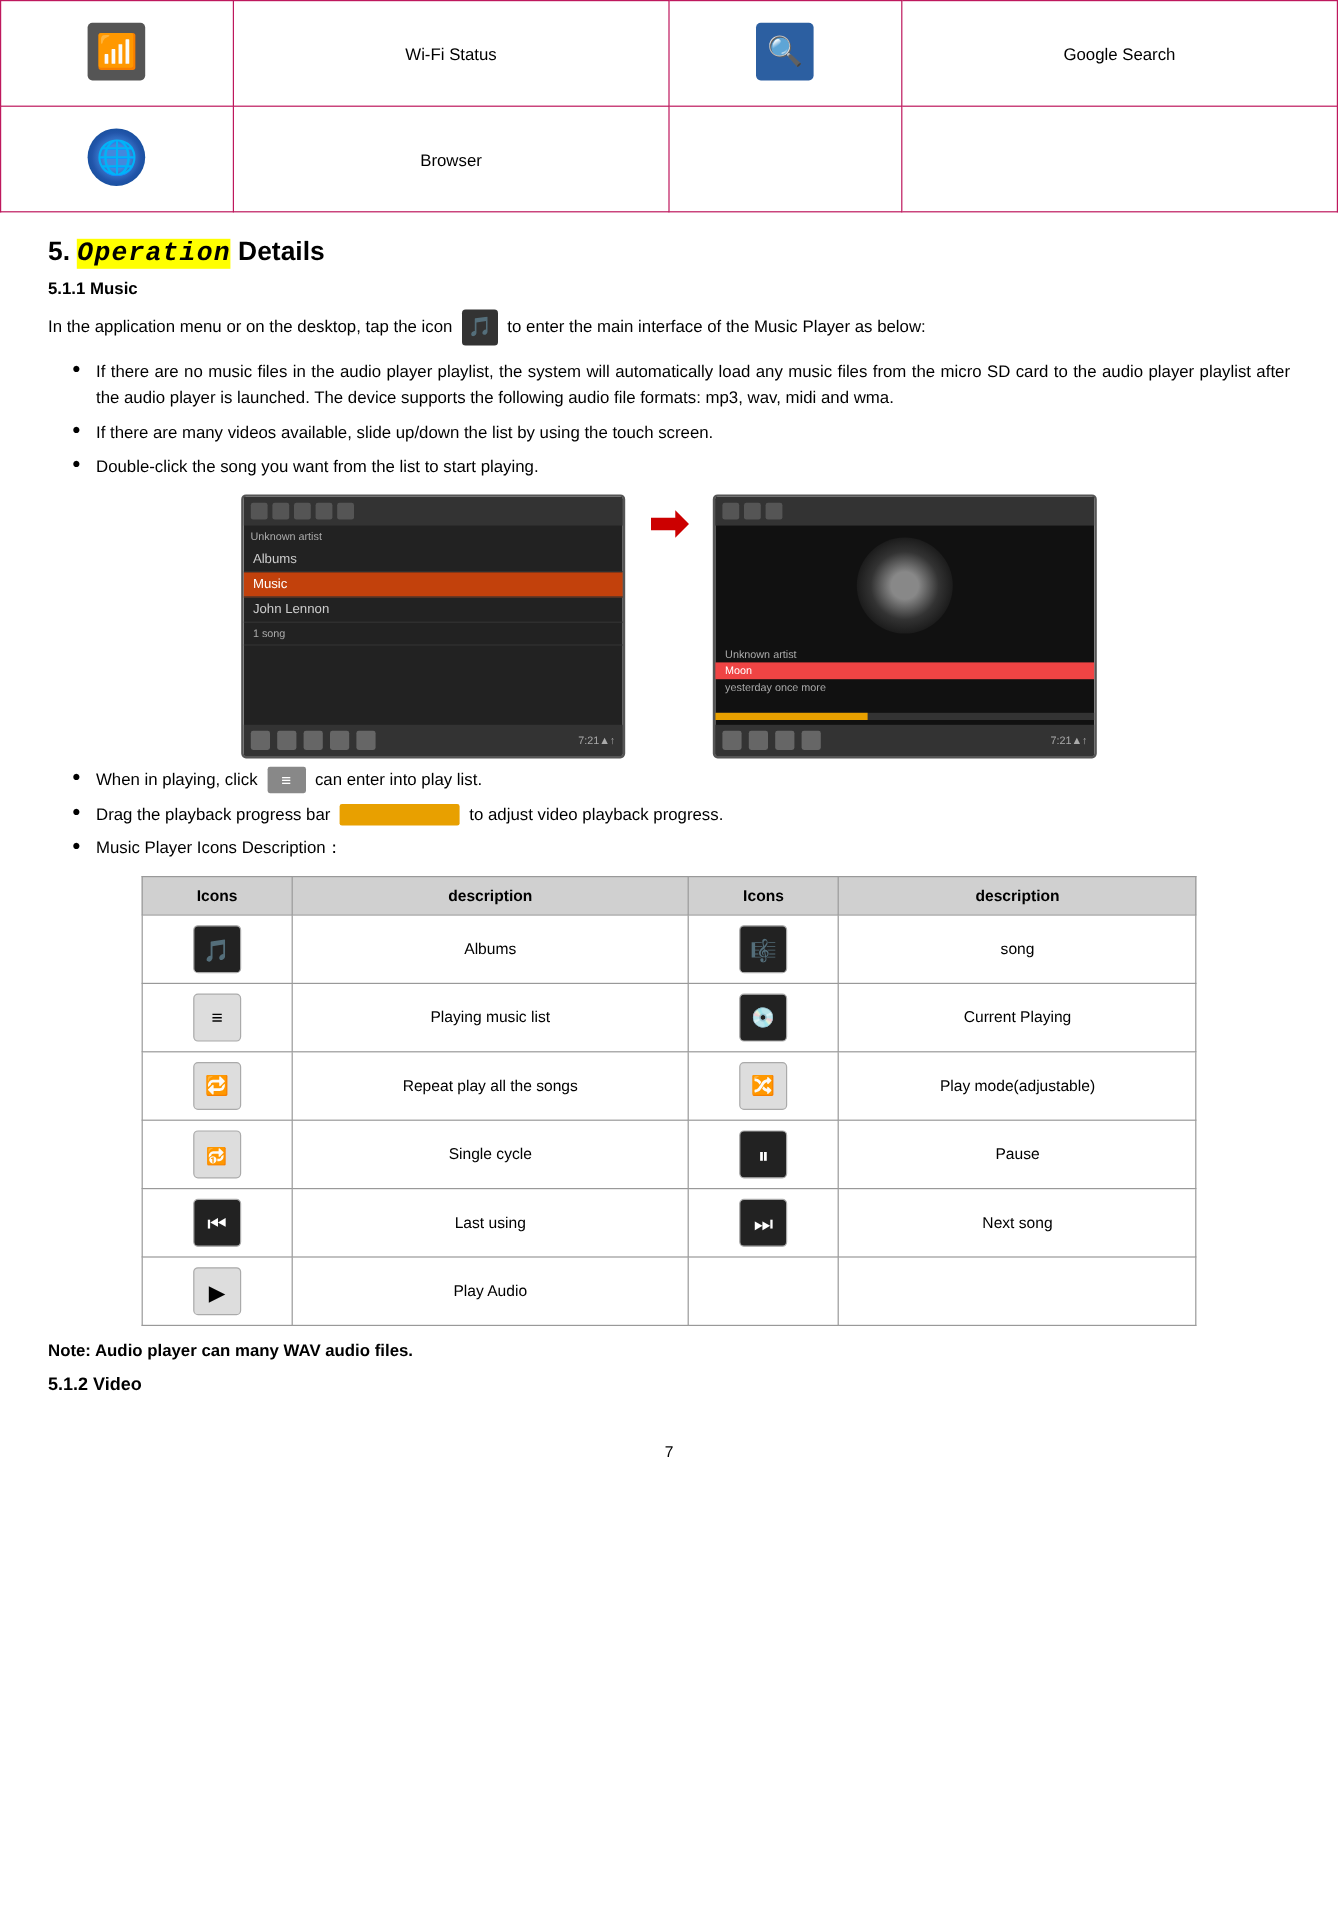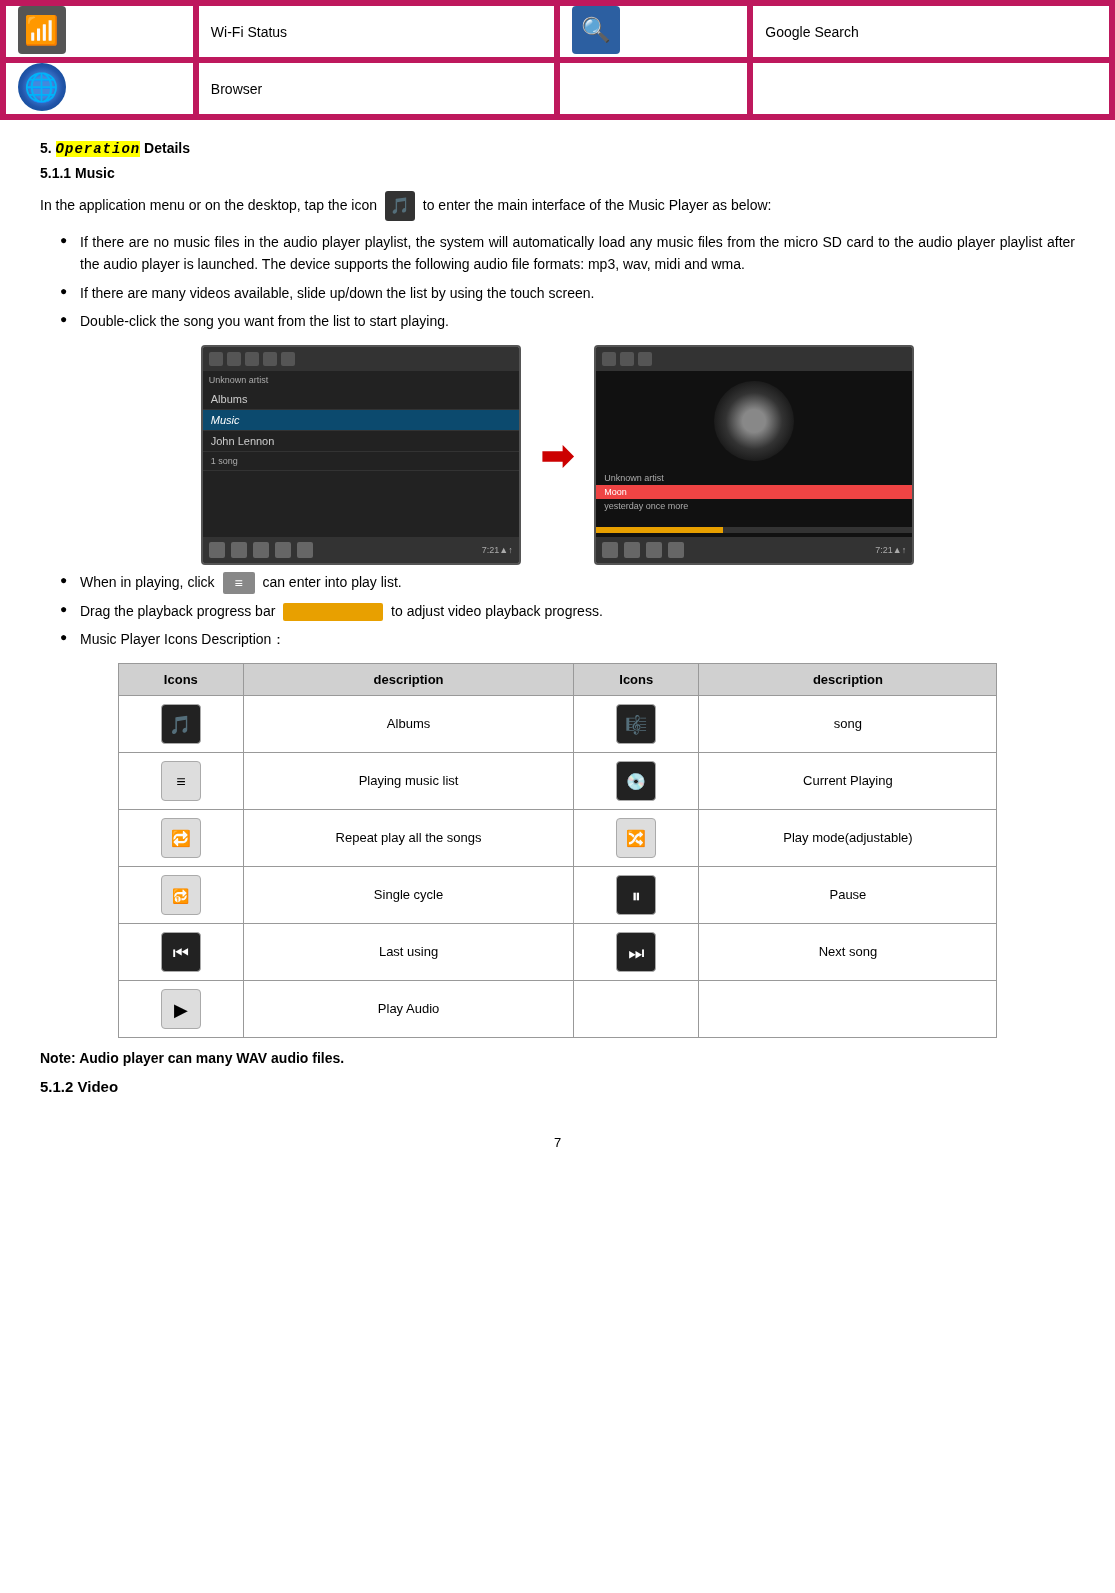--- a/index.html
+++ b/index.html
@@ -13,23 +13,23 @@
       padding: 0;
     }
 
     
     .top-table {
       width: 100%;
       border-collapse: collapse;
       border: 1px solid #999;
     }
     .top-table td {
-      border: 6px solid #be185d;
-      padding: 0 12px;
-      text-align: left;
+      border: 1px solid #be185d;
+      padding: 18px 12px;
+      text-align: center;
       vertical-align: middle;
     }
     .top-table .icon-cell {
       width: 160px;
     }
     .top-table .label-cell {
       width: 300px;
     }
 
     
@@ -84,21 +84,21 @@
       transform: translate(-50%, -50%);
     }
 
     
     .content {
       padding: 20px 40px;
     }
 
     
     .section-heading {
-      font-size: 14px;
+      font-size: 22px;
       font-weight: bold;
       margin-bottom: 8px;
       font-family: Arial, sans-serif;
     }
     .highlight {
       background-color: #ffff00;
       font-weight: bold;
       font-style: italic;
       font-family: "Courier New", monospace;
       letter-spacing: 1px;
@@ -153,21 +153,20 @@
       content: "●";
       position: absolute;
       left: 0;
       top: 0;
       font-size: 12px;
     }
 
     
     .screenshots {
       display: flex;
-      align-items: center;
       justify-content: center;
       gap: 20px;
       margin: 0 0;
     }
 
     .screenshot-box {
       width: 320px;
       height: 220px;
       background: #1a1a1a;
       border: 2px solid #555;
@@ -198,22 +197,21 @@
       border-radius: 2px;
     }
     .music-player-list .list-item {
       padding: 4px 8px;
       color: #aaa;
       font-size: 10px;
       border-bottom: 1px solid #333;
     }
     .music-player-list .list-item.active {
       color: #fff;
-      background: #0c4a6e;
-      font-style: italic;
+      background: #c2410c;
     }
     .music-player-list .bottom-bar {
       position: absolute;
       bottom: 0;
       width: 100%;
       background: #333;
       height: 26px;
       display: flex;
       align-items: center;
       padding: 0 6px;

